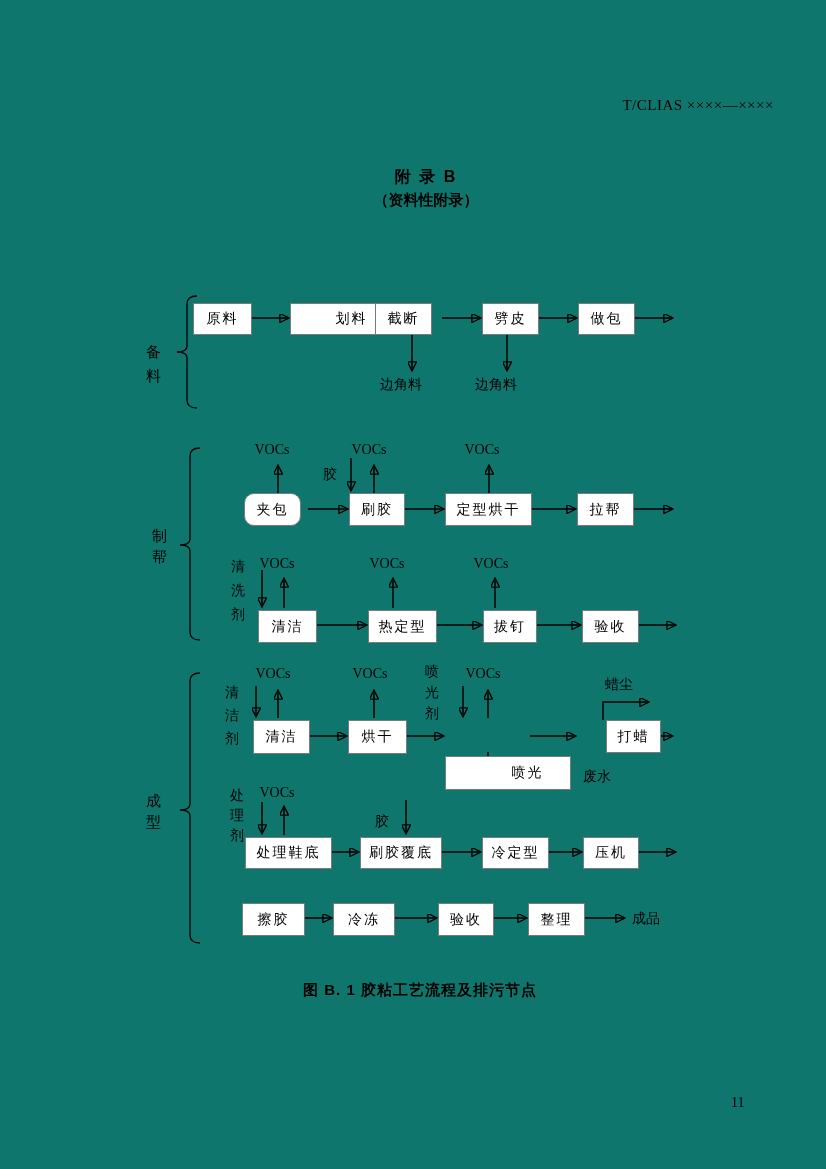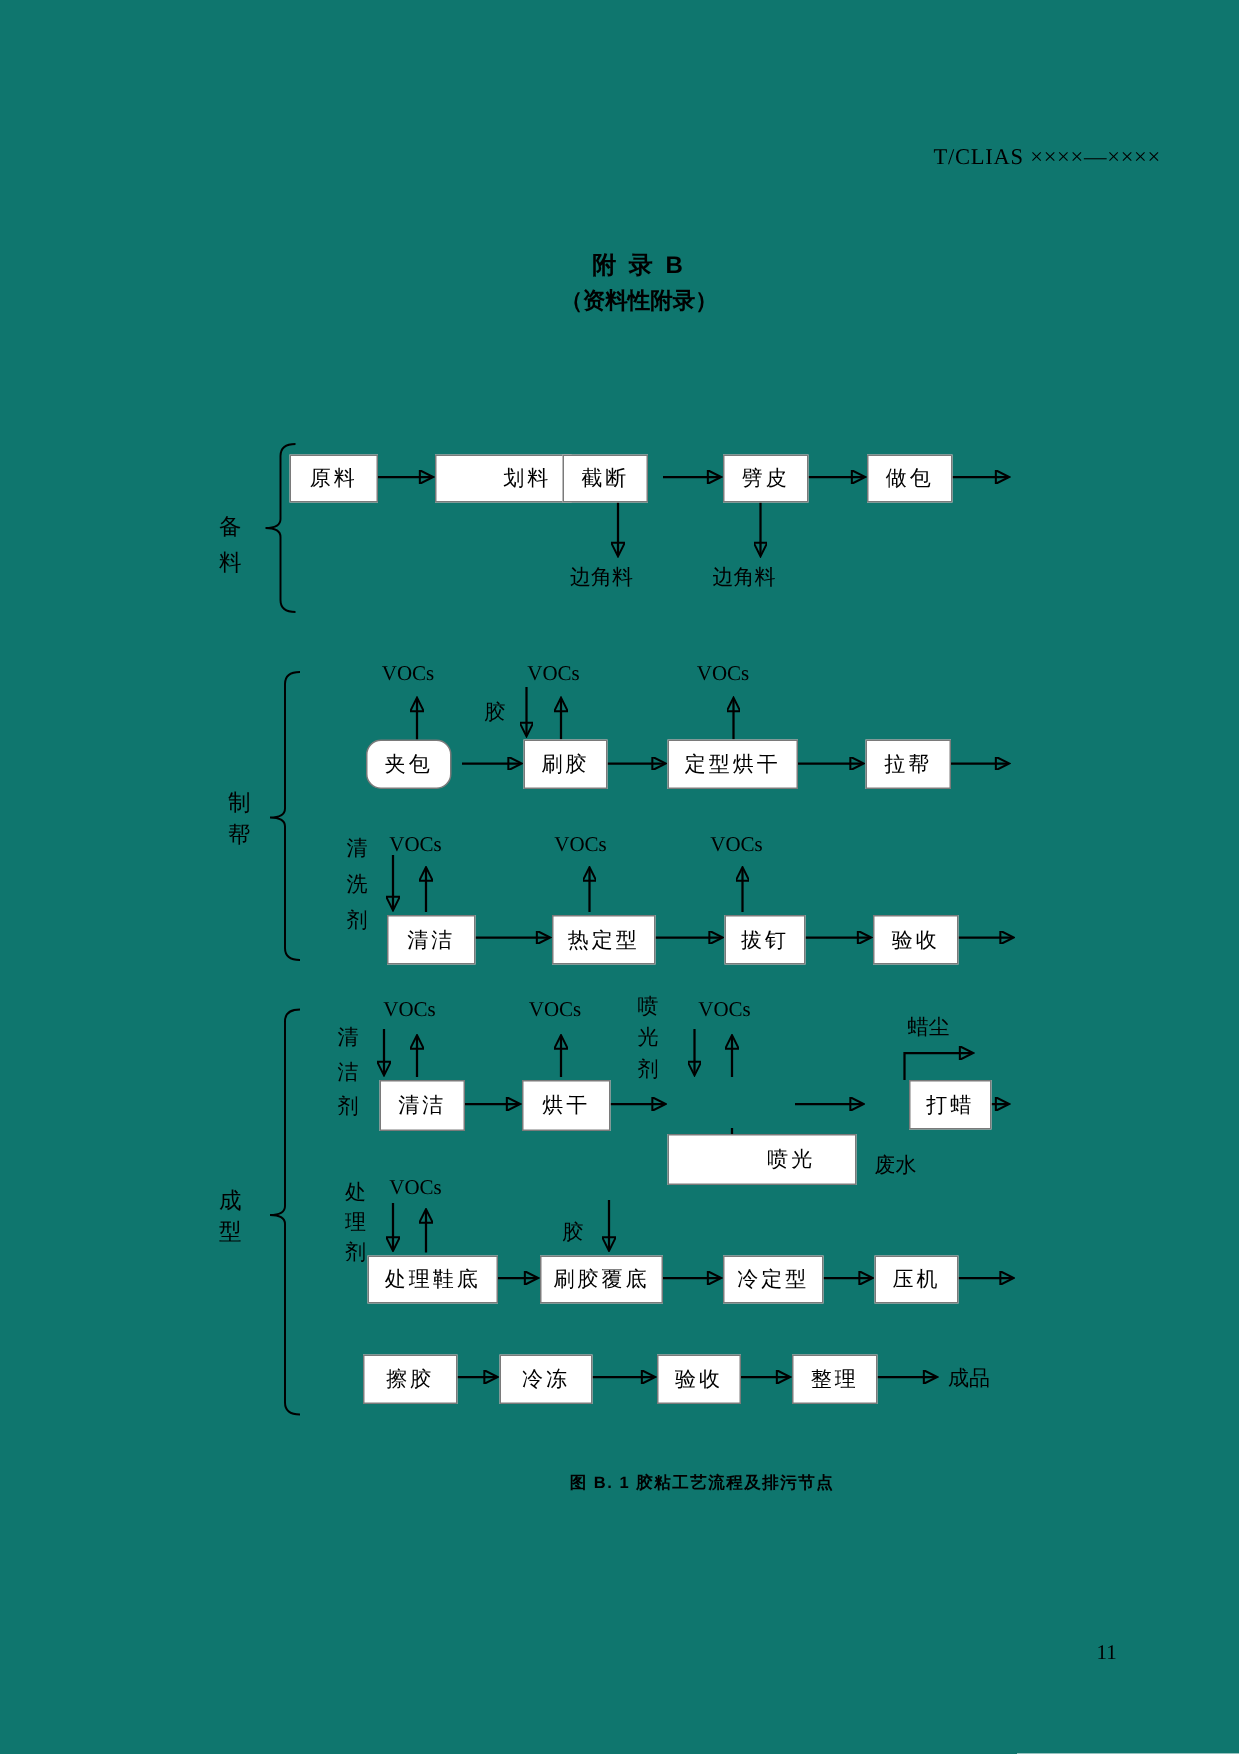--- a/index.html
+++ b/index.html
@@ -45,22 +45,22 @@
   }
   .voc{font-size:14px;}
   .vlabel{
     position:absolute;z-index:1;width:18px;text-align:right;
     font-size:14px;word-break:break-all;line-height:24px;
     font-family:"Liberation Serif", serif;
   }
   .glabel{font-size:15px;}
   .caption{
     position:absolute;left:420px;top:981px;transform:translateX(-50%);
-    font-family:"Liberation Sans", sans-serif;font-weight:bold;font-size:11px;
-    white-space:nowrap;letter-spacing:1px;margin-left:48px;
+    font-family:"Liberation Sans", sans-serif;font-weight:bold;font-size:15px;
+    white-space:nowrap;letter-spacing:1px;
   }
   .page-number{position:absolute;left:731px;top:1095px;font-size:14px;}
 </style>
 </head>
 <body>
 
 <div class="page">
 
   <div class="doc-header">T/CLIAS ××××—××××</div>
 

